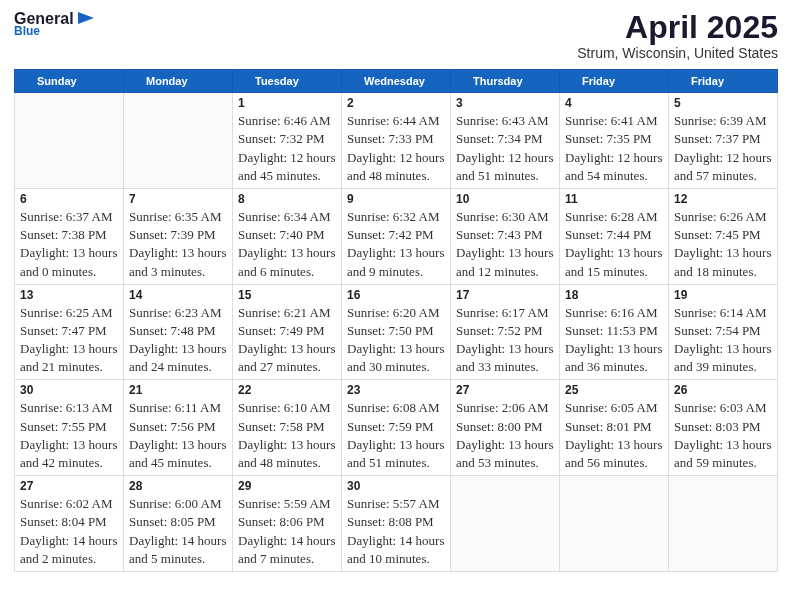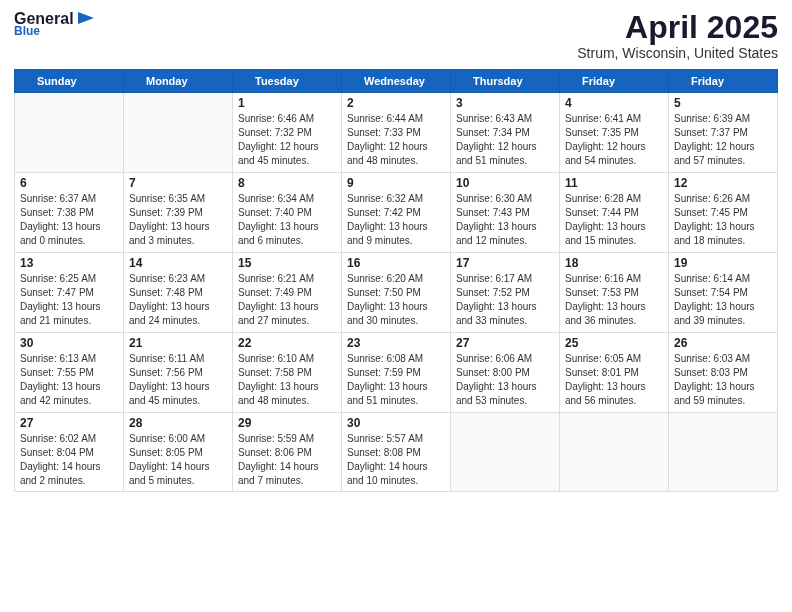--- a/index.html
+++ b/index.html
@@ -76,23 +76,24 @@
       background: #f9f9f9;
     }
     .day-num {
       font-size: 12px;
       font-weight: bold;
       color: #222;
       display: block;
       margin-bottom: 2px;
     }
     .day-info {
-      font-size: 10px;
+      font-size: 13px;
       color: #333;
       line-height: 1.4;
+      font-family: Liberation Serif, serif;
     }
     .calendar tr:last-child td {
       height: 70px;
       margin-top: 21px;
     }
   </style>
 </head>
 <body>
 
 <div class="page">
@@ -250,21 +251,21 @@
           <td>
             <span class="day-num">17</span>
             <div class="day-info" style="white-space: pre-line;">Sunrise: 6:17 AM
 Sunset: 7:52 PM
 Daylight: 13 hours
 and 33 minutes.</div>
           </td>
           <td>
             <span class="day-num">18</span>
             <div class="day-info" style="white-space: pre-line;">Sunrise: 6:16 AM
-Sunset: 7:53 PM
+Sunset: 11:53 PM
 Daylight: 13 hours
 and 36 minutes.</div>
           </td>
           <td>
             <span class="day-num">19</span>
             <div class="day-info" style="white-space: pre-line;">Sunrise: 6:14 AM
 Sunset: 7:54 PM
 Daylight: 13 hours
 and 39 minutes.</div>
           </td>
@@ -293,21 +294,21 @@
           </td>
           <td>
             <span class="day-num">23</span>
             <div class="day-info" style="white-space: pre-line;">Sunrise: 6:08 AM
 Sunset: 7:59 PM
 Daylight: 13 hours
 and 51 minutes.</div>
           </td>
           <td>
             <span class="day-num">27</span>
-            <div class="day-info" style="white-space: pre-line;">Sunrise: 6:06 AM
+            <div class="day-info" style="white-space: pre-line;">Sunrise: 2:06 AM
 Sunset: 8:00 PM
 Daylight: 13 hours
 and 53 minutes.</div>
           </td>
           <td>
             <span class="day-num">25</span>
             <div class="day-info" style="white-space: pre-line;">Sunrise: 6:05 AM
 Sunset: 8:01 PM
 Daylight: 13 hours
 and 56 minutes.</div>

